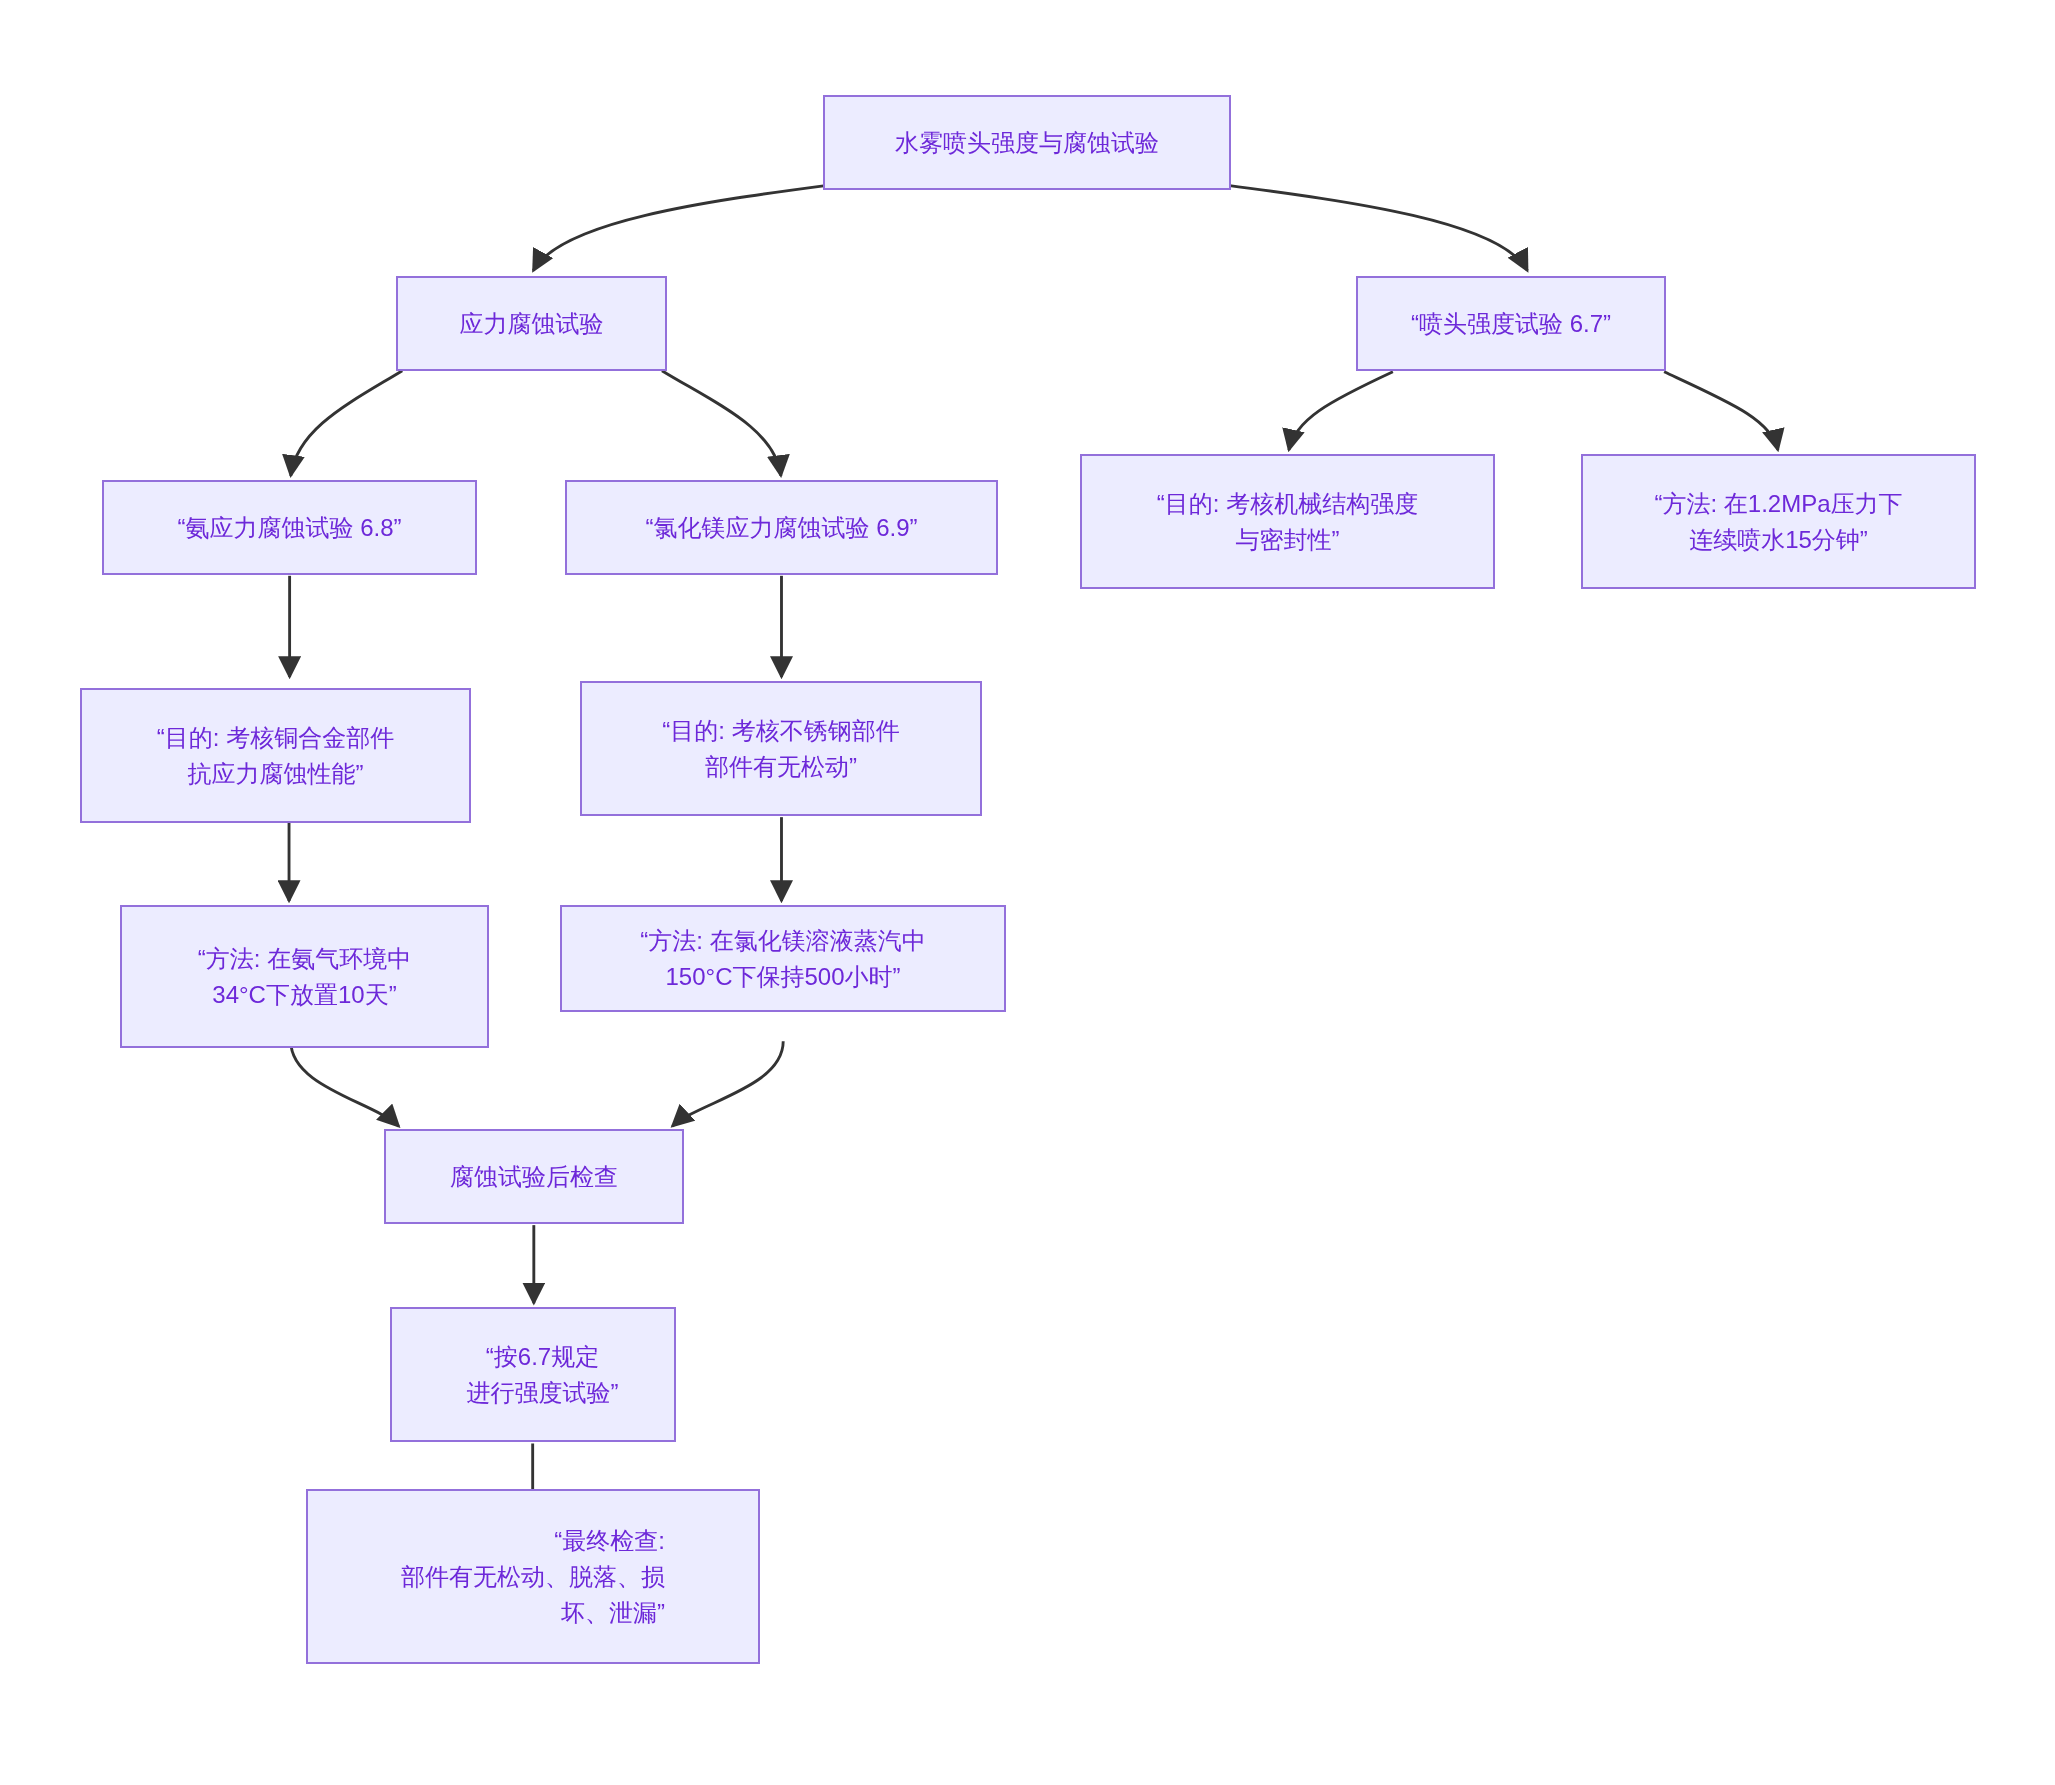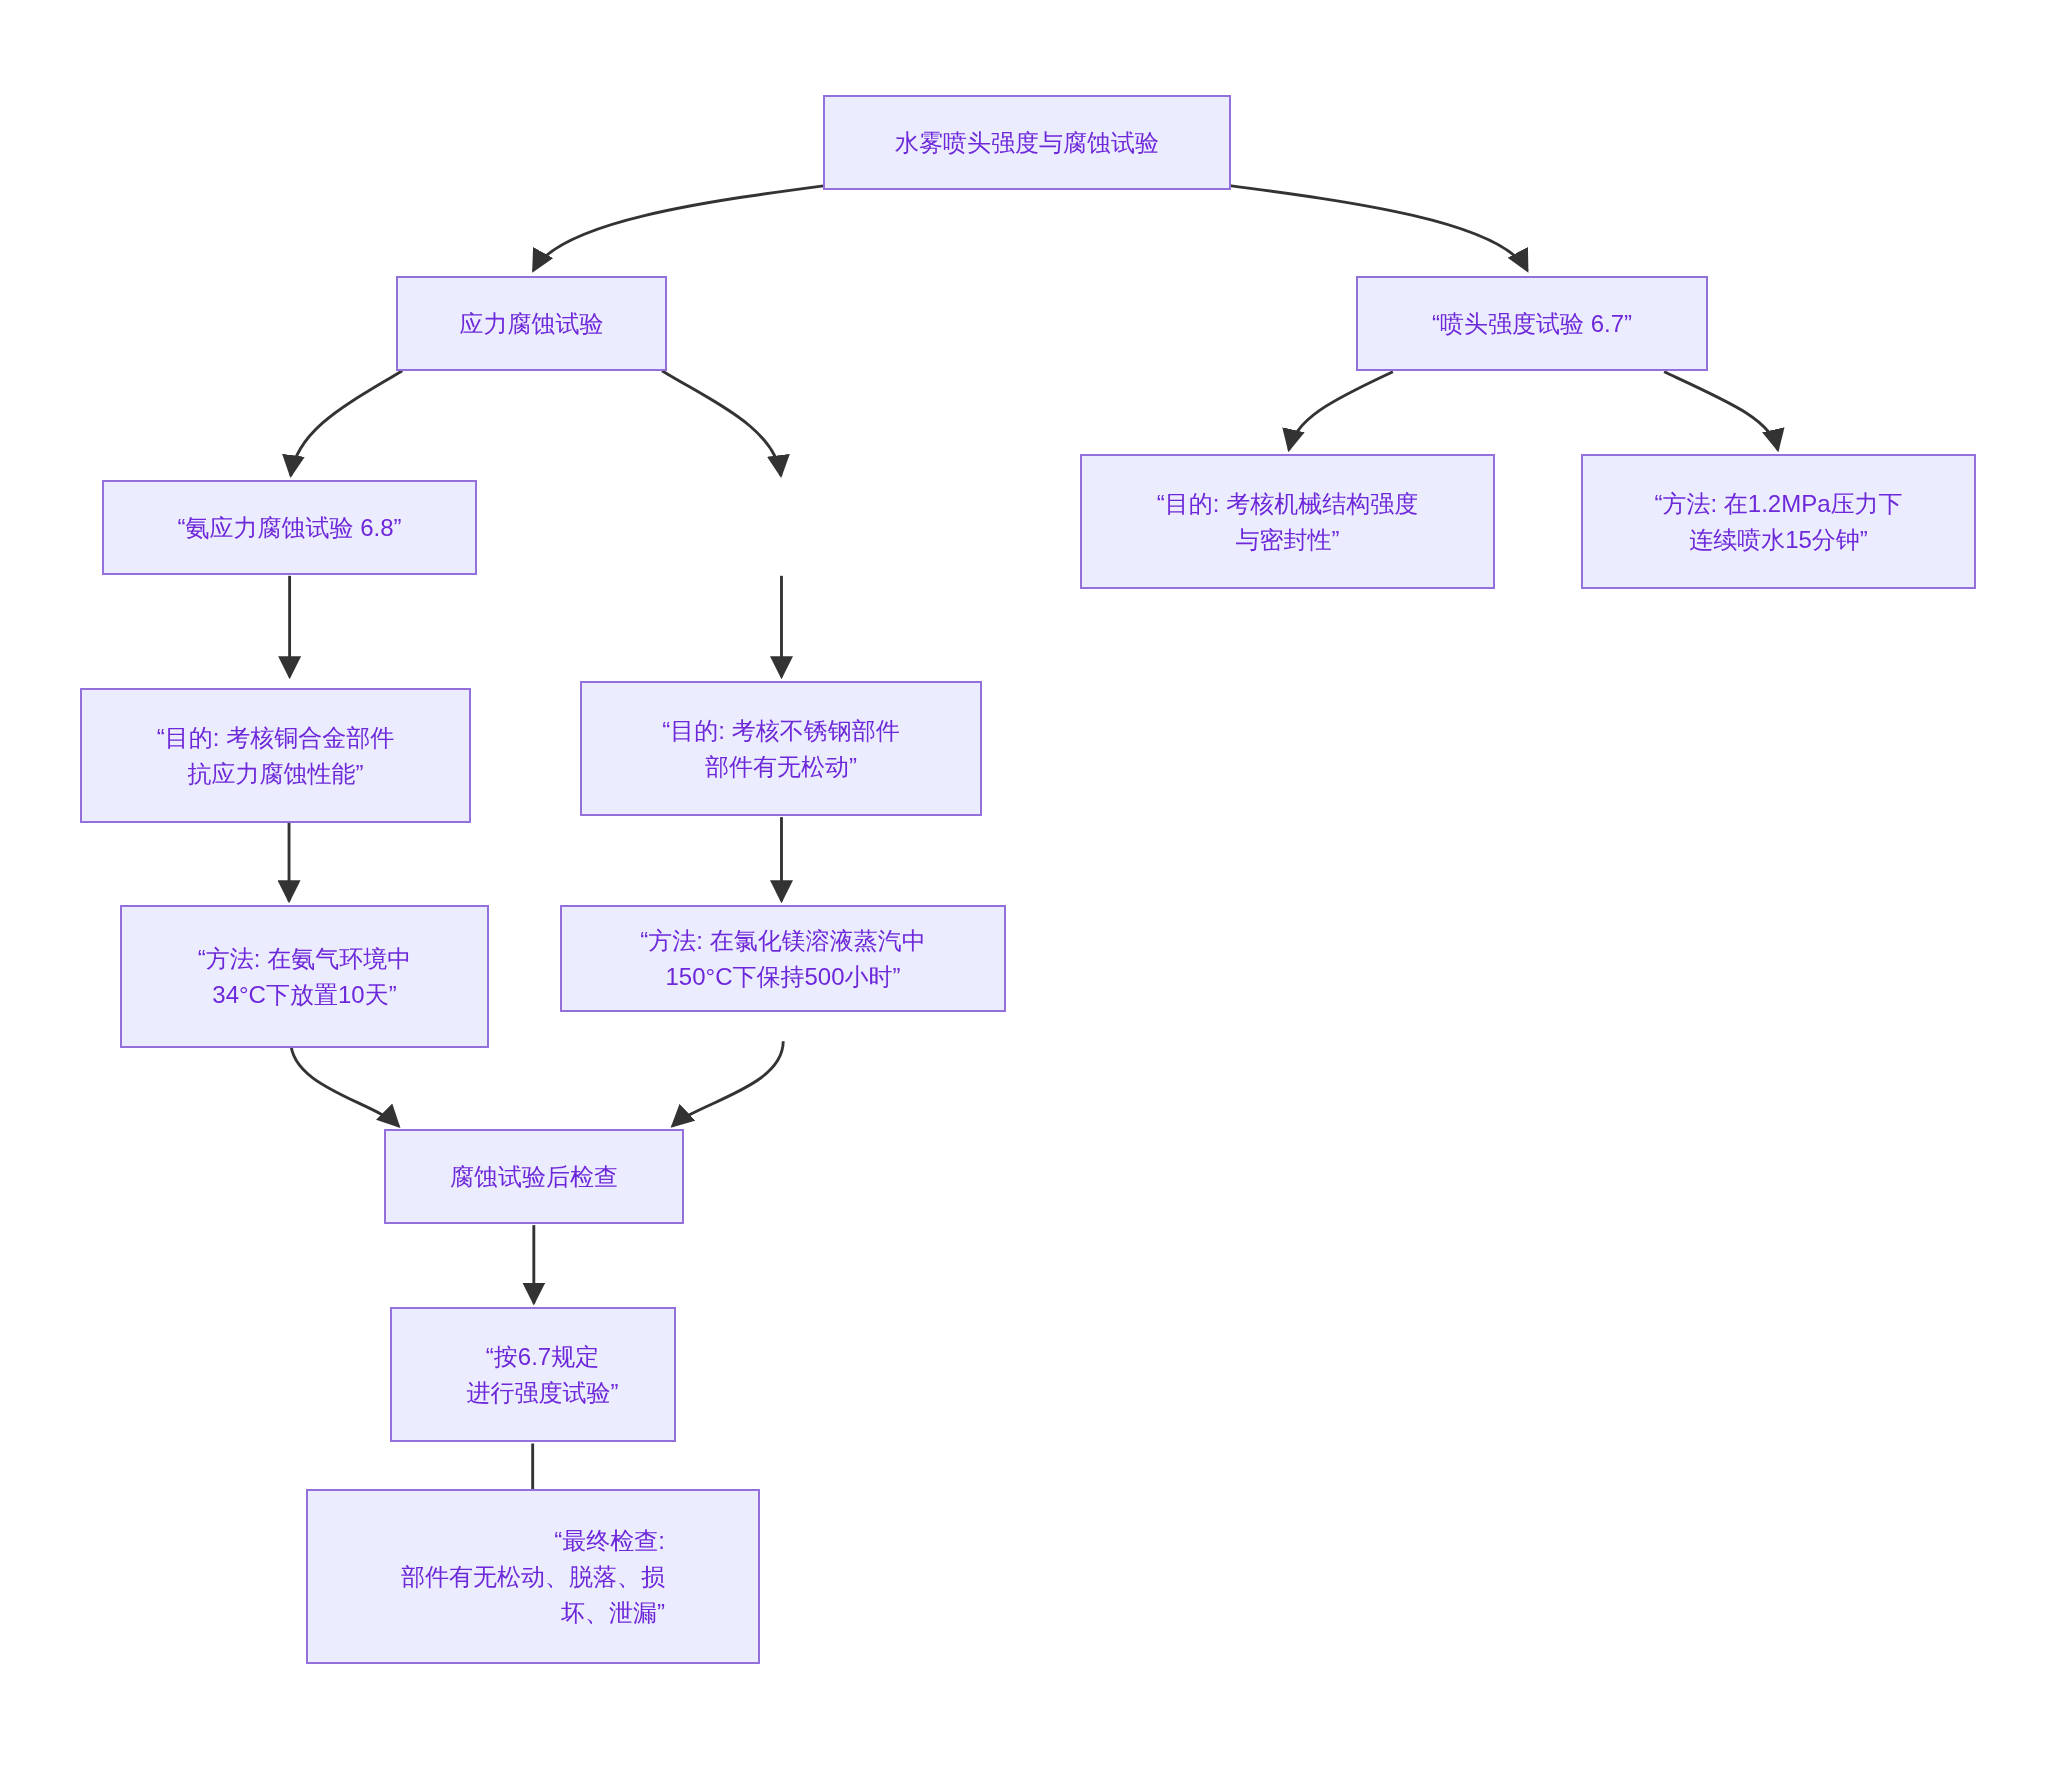--- a/index.html
+++ b/index.html
@@ -73,28 +73,31 @@
   </svg>
 
   <div class="node" style="left:823px; top:95px; width:408px; height:95px;">
     <span class="label">水雾喷头强度与腐蚀试验</span>
   </div>
 
   <div class="node" style="left:396px; top:276px; width:271px; height:95px;">
     <span class="label">应力腐蚀试验</span>
   </div>
 
-  <div class="node" style="left:1356px; top:276px; width:352px; height:95px;">
+  <div class="node" style="left:1356px; top:276px; width:310px; height:95px;">
     <span class="label">“喷头强度试验 6.7”</span>
   </div>
 
   <div class="node" style="left:102px; top:480px; width:375px; height:95px;">
     <span class="label">“氨应力腐蚀试验 6.8”</span>
   </div>
 
+  <div class="node" style="left:565px; top:480px; width:433px; height:95px;">
+    <span class="label">“氯化镁应力腐蚀试验 6.9”</span>
+  </div>
 
   <div class="node" style="left:1080px; top:454px; width:415px; height:135px;">
     <span class="label">“目的: 考核机械结构强度
 与密封性”</span>
   </div>
 
   <div class="node" style="left:1581px; top:454px; width:395px; height:135px;">
     <span class="label">“方法: 在1.2MPa压力下
 连续喷水15分钟”</span>
   </div>

